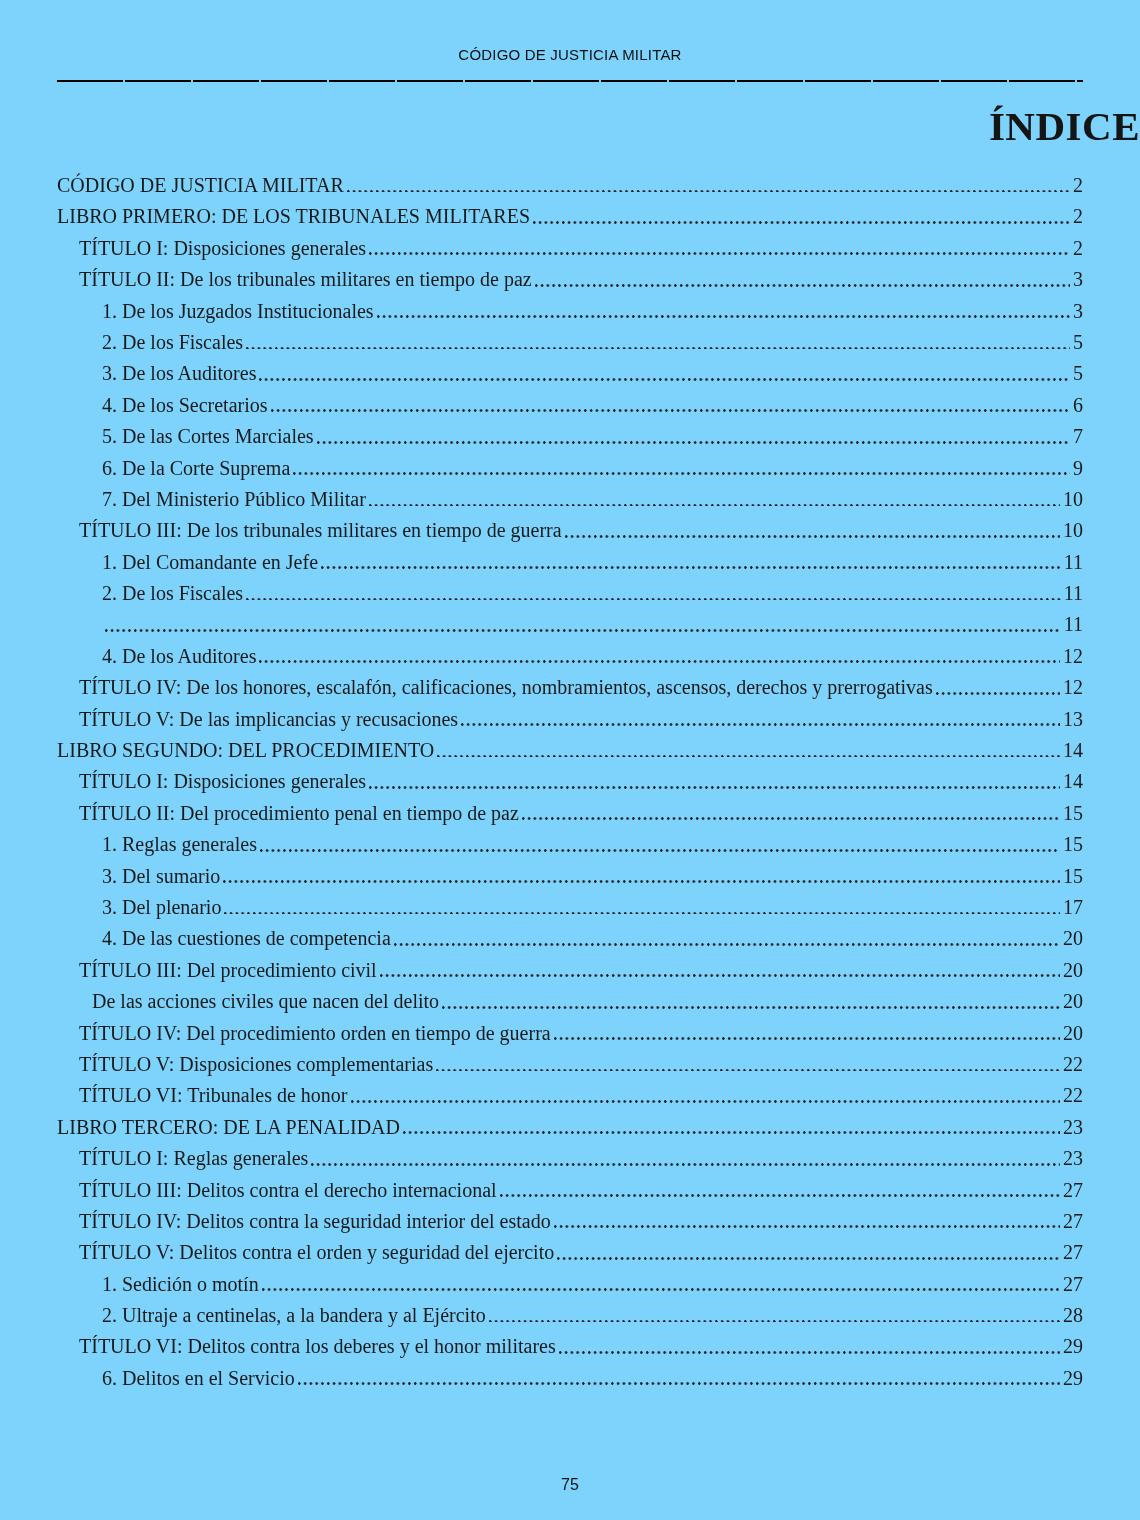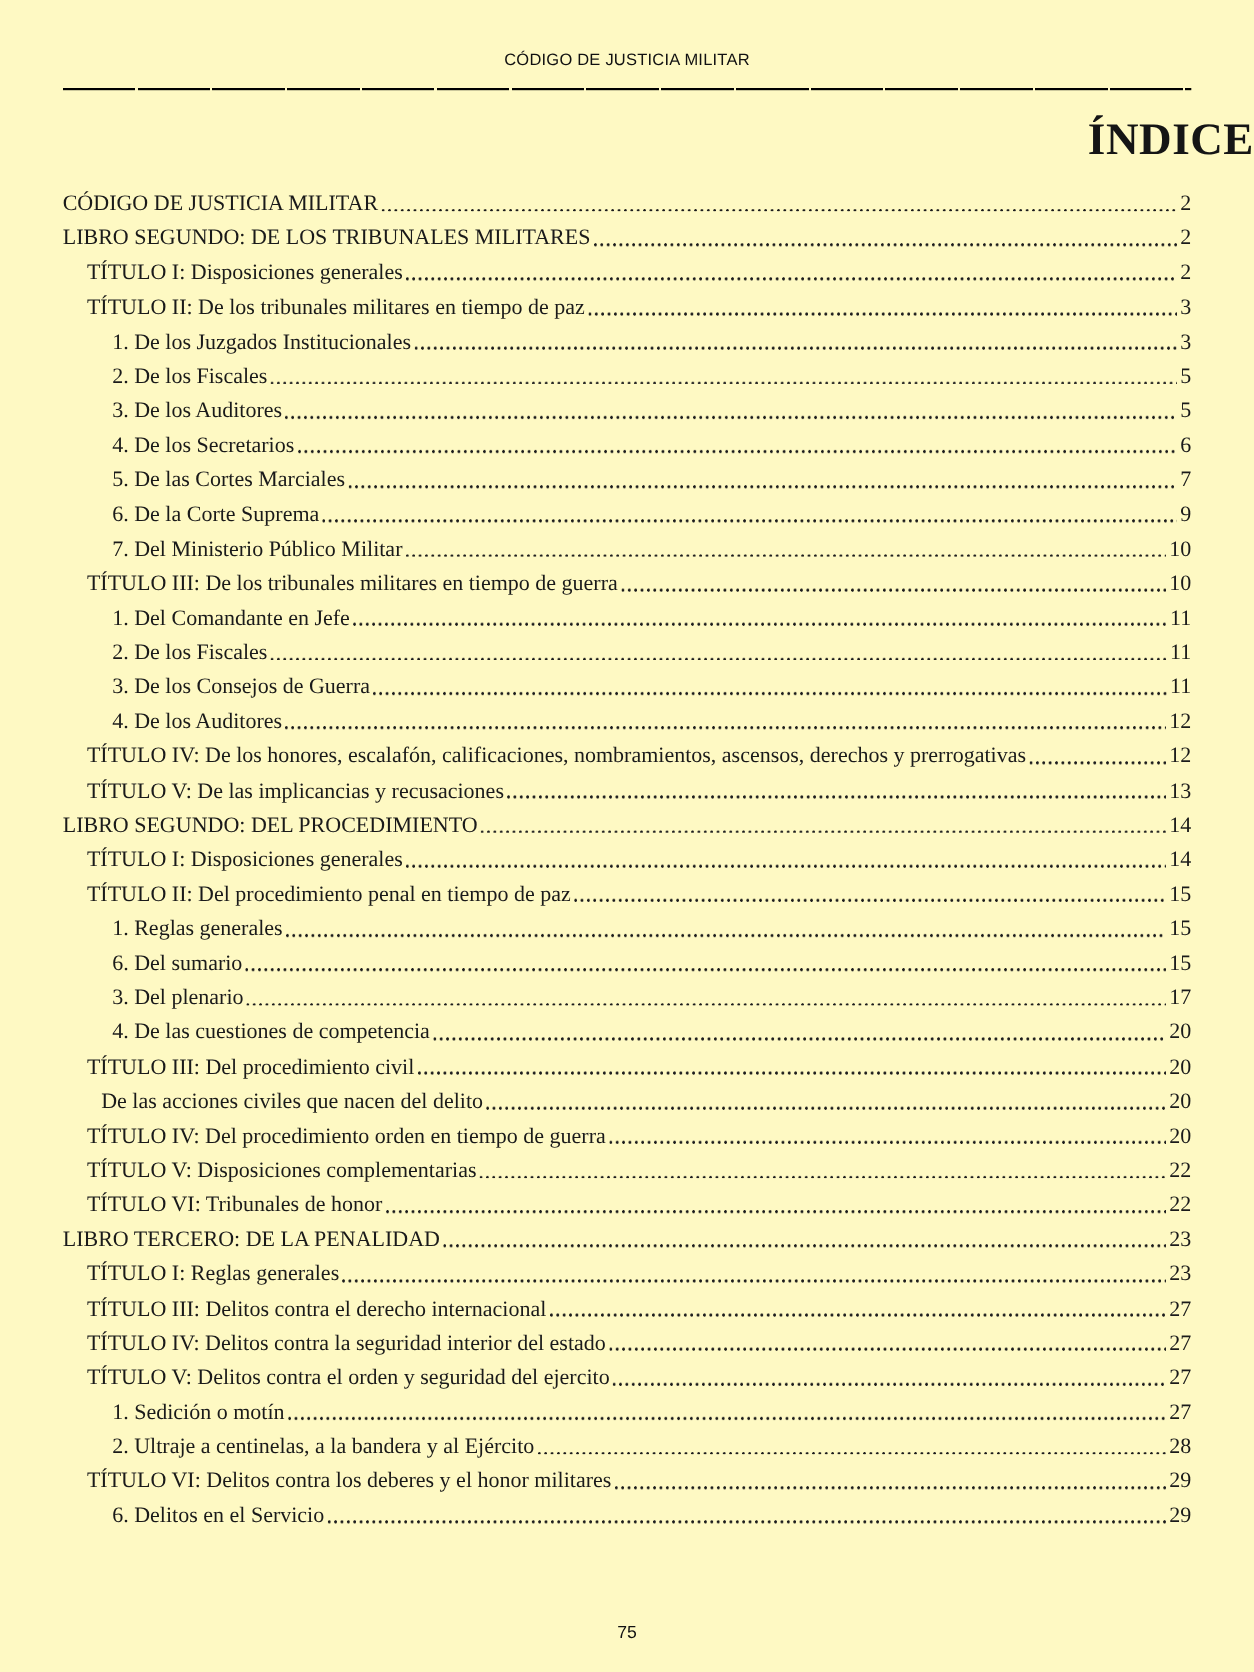--- a/index.html
+++ b/index.html
@@ -1,20 +1,20 @@
 <!DOCTYPE html>
 <html><head>
 <meta charset="utf-8">
 <style>
   html, body { margin: 0; padding: 0; background: #ffffff; }
   .page {
     position: relative;
     width: 1140px;
     height: 1520px;
-    background: #fef9c3;
+    background: #7dd3fc;
     color: #1a1a1a;
     font-family: "Liberation Serif", serif;
     overflow: hidden;
   }
   .running-header {
     position: absolute;
     top: 46px; left: 0; right: 0;
     text-align: center;
     font-family: "Liberation Sans", sans-serif;
     font-size: 15px;
@@ -86,21 +86,21 @@
 
   <div class="doc-title">ÍNDICE</div>
 
   <div class="toc" id="toc-container">
       <div class="toc-row lvl-0">
     <span class="toc-label">CÓDIGO DE JUSTICIA MILITAR</span>
     <span class="toc-leader"></span>
     <span class="toc-pagenum">2</span>
   </div>
       <div class="toc-row lvl-0">
-    <span class="toc-label">LIBRO SEGUNDO: DE LOS TRIBUNALES MILITARES</span>
+    <span class="toc-label">LIBRO PRIMERO: DE LOS TRIBUNALES MILITARES</span>
     <span class="toc-leader"></span>
     <span class="toc-pagenum">2</span>
   </div>
       <div class="toc-row lvl-1">
     <span class="toc-label">TÍTULO I: Disposiciones generales</span>
     <span class="toc-leader"></span>
     <span class="toc-pagenum">2</span>
   </div>
       <div class="toc-row lvl-1">
     <span class="toc-label">TÍTULO II: De los tribunales militares en tiempo de paz</span>
@@ -151,21 +151,20 @@
     <span class="toc-label">1. Del Comandante en Jefe</span>
     <span class="toc-leader"></span>
     <span class="toc-pagenum">11</span>
   </div>
       <div class="toc-row lvl-2">
     <span class="toc-label">2. De los Fiscales</span>
     <span class="toc-leader"></span>
     <span class="toc-pagenum">11</span>
   </div>
       <div class="toc-row lvl-2">
-    <span class="toc-label">3. De los Consejos de Guerra</span>
     <span class="toc-leader"></span>
     <span class="toc-pagenum">11</span>
   </div>
       <div class="toc-row lvl-2">
     <span class="toc-label">4. De los Auditores</span>
     <span class="toc-leader"></span>
     <span class="toc-pagenum">12</span>
   </div>
       <div class="toc-row lvl-1">
     <span class="toc-label">TÍTULO IV: De los honores, escalafón, calificaciones, nombramientos, ascensos, derechos y prerrogativas</span>
@@ -191,21 +190,21 @@
     <span class="toc-label">TÍTULO II: Del procedimiento penal en tiempo de paz</span>
     <span class="toc-leader"></span>
     <span class="toc-pagenum">15</span>
   </div>
       <div class="toc-row lvl-2">
     <span class="toc-label">1. Reglas generales</span>
     <span class="toc-leader"></span>
     <span class="toc-pagenum">15</span>
   </div>
       <div class="toc-row lvl-2">
-    <span class="toc-label">6. Del sumario</span>
+    <span class="toc-label">3. Del sumario</span>
     <span class="toc-leader"></span>
     <span class="toc-pagenum">15</span>
   </div>
       <div class="toc-row lvl-2">
     <span class="toc-label">3. Del plenario</span>
     <span class="toc-leader"></span>
     <span class="toc-pagenum">17</span>
   </div>
       <div class="toc-row lvl-2">
     <span class="toc-label">4. De las cuestiones de competencia</span>

